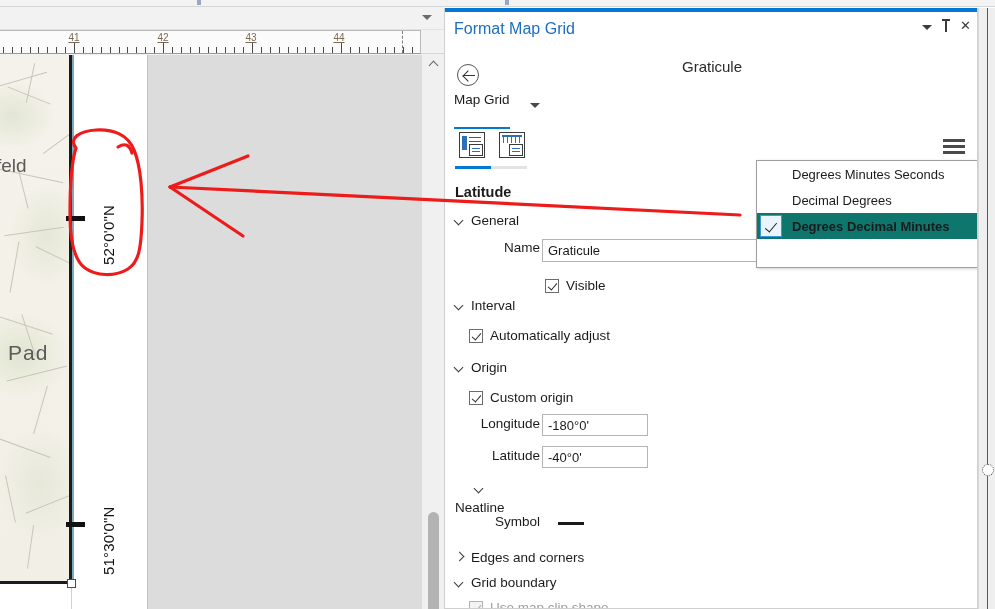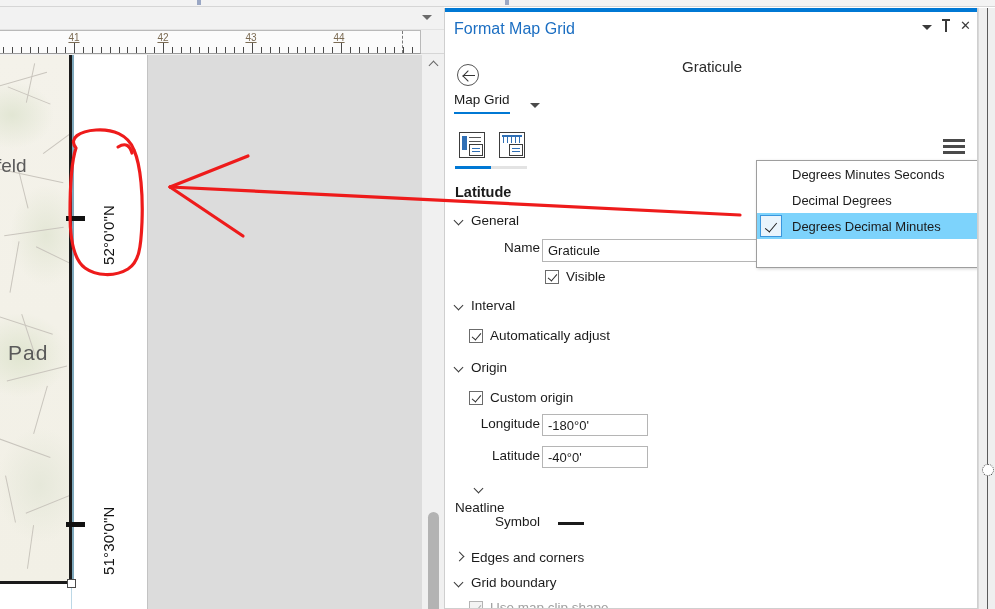--- a/index.html
+++ b/index.html
@@ -170,21 +170,21 @@
   .back-circle::after {
     content: ""; position: absolute; left: 6px; top: 10px; width: 11px; height: 1.4px; background: #333;
   }
   .pane-subtitle {
     position: absolute; left: 0; top: 50px; width: 534px; text-align: center;
     font-size: 15px; color: #2b2b2b;
   }
   .mapgrid-tab {
     position: absolute; left: 9px; top: 84px;
     font-size: 13.5px; color: #1b1b1b;
-    padding-bottom: 5px; border-bottom: 2px solid #0078d4;
+    padding-bottom: 20px; border-bottom: 2px solid #0078d4;
   }
   .mapgrid-caret {
     position: absolute; left: 85px; top: 95px;
     width: 0; height: 0; border-left: 5px solid transparent;
     border-right: 5px solid transparent; border-top: 5px solid #4a4a4a;
   }
 
   
   .icon-tabs { position: absolute; left: 10px; top: 123px; }
   .itab { position: relative; display: inline-block; width: 36px; height: 34px; vertical-align: top; }
@@ -257,21 +257,21 @@
   .menu {
     position: absolute; left: 311px; top: 152px; width: 223px; height: 108px;
     background: #ffffff; border: 1px solid #9e9e9e;
     box-shadow: 1px 1px 3px rgba(0,0,0,.18);
     z-index: 40;
   }
   .menu-item {
     position: relative; height: 26px; display: flex; align-items: center;
     font-size: 13px; color: #1b1b1b; padding-left: 35px; white-space: nowrap;
   }
-  .menu-item.selected { background: #7dd3fc; }
+  .menu-item.selected { background: #0f766e; font-weight: bold; }
   .menu-item .check {
     position: absolute; left: 3px; top: 2px; width: 22px; height: 22px;
   }
   .menu-item.selected .check { border: 1px solid #3a96dd; background: #e9f4fc; }
   .menu-item .check.on::after {
     content: ""; position: absolute; left: 7px; top: 4px; width: 5px; height: 11px;
     border-right: 1.7px solid #1b1b1b; border-bottom: 1.7px solid #1b1b1b;
     transform: rotate(40deg);
   }
 
@@ -464,21 +464,21 @@
     </div>
 
     <div class="opt-title">Latitude</div>
 
     <div class="sec" style="top:205px;">
       <span class="chev down"></span>
       <span>General</span>
     </div>
     <div class="fld-label" style="left:20px; top:232px; width:75px;">Name</div>
     <div class="txtbox" style="left:97px; top:231px; width:217px; height:23px;">Graticule</div>
-    <div class="cbrow" style="left:100px; top:261px;">
+    <div class="cbrow" style="left:100px; top:270px;">
       <span class="cbox checked"></span>
       <span class="cb-label">Visible</span>
     </div>
 
     <div class="sec" style="top:290px;">
       <span class="chev down"></span>
       <span>Interval</span>
     </div>
     <div class="cbrow" style="left:24px; top:320px;">
       <span class="cbox checked"></span>

